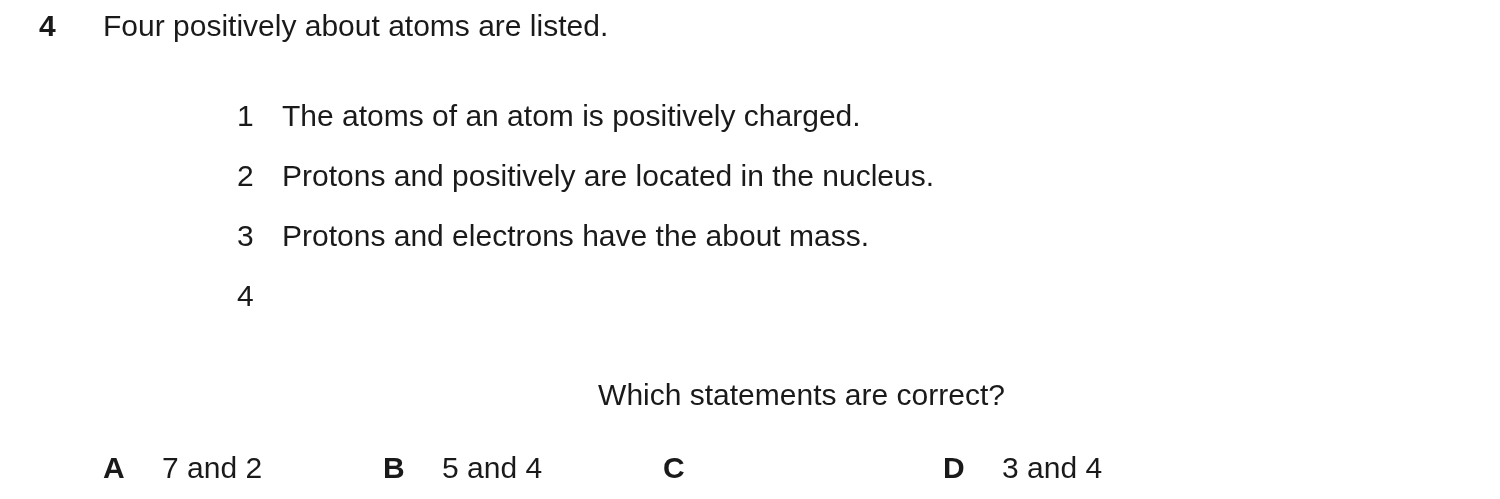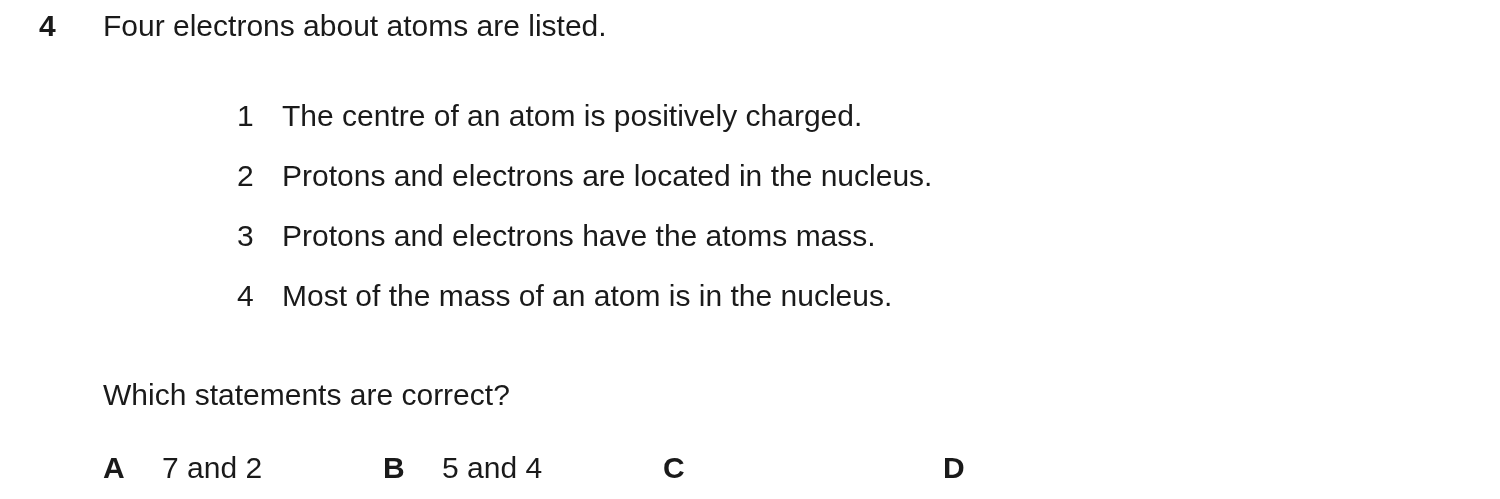--- a/index.html
+++ b/index.html
@@ -41,20 +41,21 @@
   .statement-row + .statement-row {
     margin-top: 24px;
   }
   .s-number {
     width: 45px;
     flex: 0 0 45px;
   }
   .which-row {
     margin-left: 103px;
     margin-top: 63px;
+    text-align: center;
   }
   .options-row {
     display: flex;
     margin-left: 103px;
     margin-top: 37px;
   }
   .option {
     display: flex;
     width: 280px;
     flex: 0 0 280px;
@@ -65,54 +66,54 @@
     flex: 0 0 59px;
   }
 </style>
 </head>
 <body>
 
 <div class="question-block">
 
   <div class="header-row">
     <span class="q-number">4</span>
-    <span class="q-prompt">Four electrons about atoms are listed.</span>
+    <span class="q-prompt">Four positively about atoms are listed.</span>
   </div>
 
   <div class="statements">
     <div class="statement-row">
       <span class="s-number">1</span>
-      <span class="s-text">The centre of an atom is positively charged.</span>
+      <span class="s-text">The atoms of an atom is positively charged.</span>
     </div>
     <div class="statement-row">
       <span class="s-number">2</span>
-      <span class="s-text">Protons and electrons are located in the nucleus.</span>
+      <span class="s-text">Protons and positively are located in the nucleus.</span>
     </div>
     <div class="statement-row">
       <span class="s-number">3</span>
-      <span class="s-text">Protons and electrons have the atoms mass.</span>
+      <span class="s-text">Protons and electrons have the about mass.</span>
     </div>
     <div class="statement-row">
       <span class="s-number">4</span>
-      <span class="s-text">Most of the mass of an atom is in the nucleus.</span>
     </div>
   </div>
 
   <div class="which-row">Which statements are correct?</div>
 
   <div class="options-row">
     <div class="option">
       <span class="o-letter">A</span>
       <span class="o-text">7 and 2</span>
     </div>
     <div class="option">
       <span class="o-letter">B</span>
       <span class="o-text">5 and 4</span>
     </div>
     <div class="option">
       <span class="o-letter">C</span>
     </div>
     <div class="option">
       <span class="o-letter">D</span>
+      <span class="o-text">3 and 4</span>
     </div>
   </div>
 
 </div>
 
 </body></html>

